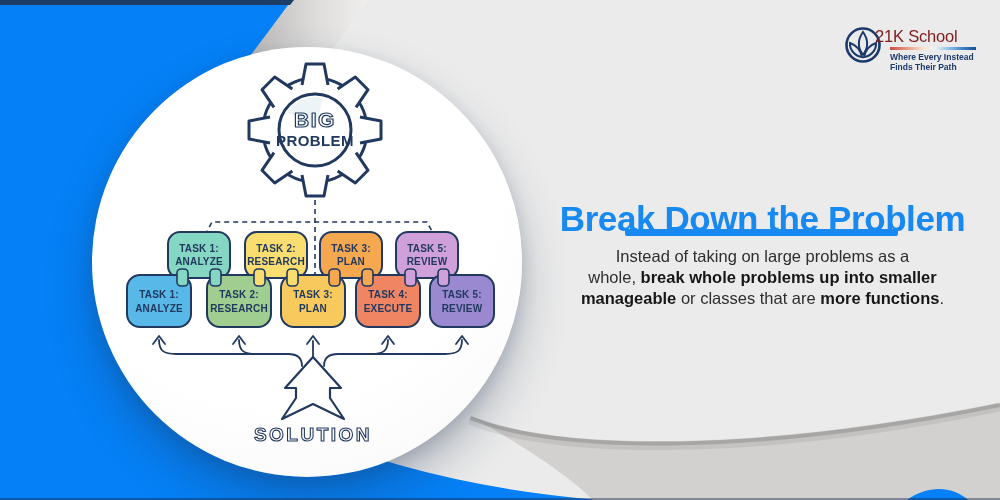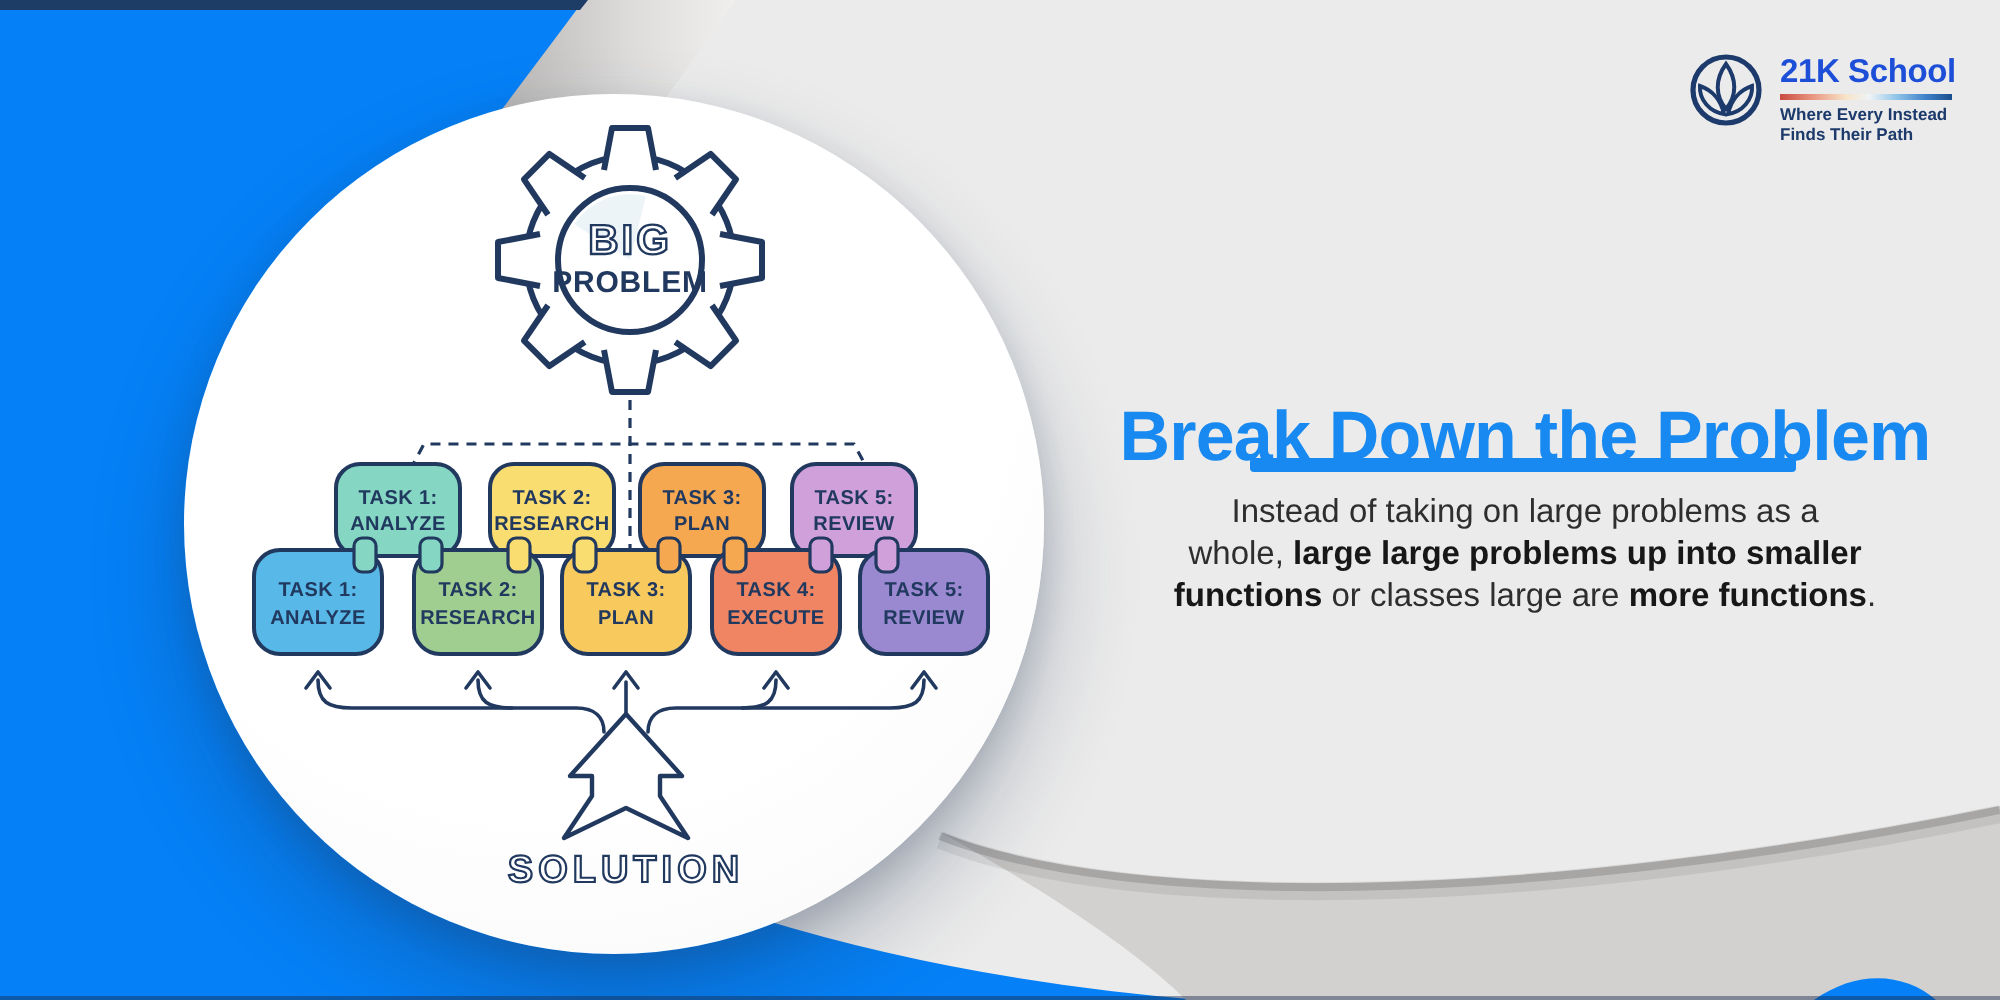--- a/index.html
+++ b/index.html
@@ -28,22 +28,22 @@
   .body-text{
     position:absolute;left:555px;top:246px;width:415px;
     text-align:center;font-size:16.5px;line-height:21px;color:#2e2e2e;
   }
   .body-text span{white-space:pre-wrap;}
   .body-text .b{font-weight:700;color:#171717;}
   
   .brand{position:absolute;left:843px;top:22px;width:150px;height:48px;}
   .brand .mark{position:absolute;left:0;top:2px;}
   .brand .name{
-    position:absolute;left:47px;top:5px;font-size:16.5px;font-weight:700;
-    color:#1d4ed8;letter-spacing:-.2px;white-space:nowrap;
+    position:absolute;left:32px;top:5px;font-size:16.5px;font-weight:400;
+    color:#7f1d1d;letter-spacing:-.2px;white-space:nowrap;
   }
   .brand .grad{
     position:absolute;left:47px;top:25px;width:86px;height:2.5px;
     background:linear-gradient(90deg,#c94b42,#e8927c 18%,#f7e3c8 38%,#eef4f6 52%,#8fc3e8 68%,#3e80c9 85%,#1b4e8c);
   }
   .brand .tag{position:absolute;left:47px;font-size:8.5px;font-weight:700;color:#1c3a6b;white-space:nowrap;}
   .brand .tag1{top:30px;} .brand .tag2{top:40px;text-align:right;}
   
   .t-label{font-family:"Liberation Sans",sans-serif;font-size:10px;font-weight:700;
     fill:#21395f;letter-spacing:.2px;text-anchor:middle;}
@@ -173,22 +173,22 @@
     </g>
 
     <path d="M313,357 L341,388 L330,388 L330,398 L344,419 L313,404 L282,419 L296,398 L296,388 L285,388 Z" fill="#ffffff" stroke="#21395f" stroke-width="2.2" stroke-linejoin="round"></path>
     <text class="t-solution" x="313" y="441">SOLUTION</text>
   </svg>
 
   <div class="page-title">Break Down the Problem</div>
   <div class="title-underline"></div>
   <div class="body-text">
     <span>Instead of taking on large problems as a</span><br>
-    <span>whole, </span><span class="b">large large problems up into smaller</span><br>
-    <span class="b">functions</span><span> or classes large are </span><span class="b">more functions</span><span>.</span>
+    <span>whole, </span><span class="b">break whole problems up into smaller</span><br>
+    <span class="b">manageable</span><span> or classes that are </span><span class="b">more functions</span><span>.</span>
   </div>
 
   <div class="brand">
     <svg class="mark" width="40" height="40" viewBox="0 0 40 40">
       <g transform="translate(20,21)" stroke="#1c3a6b" fill="none">
         <circle r="16.5" stroke-width="2.6"></circle>
         <path d="M0,-13 C-5.5,-5.5 -5.5,3 0,9.5 C5.5,3 5.5,-5.5 0,-13 Z" stroke-width="2"></path>
         <path d="M-13,-2 C-13.5,5 -8,11 -1,12 C-2.5,5 -7,0 -13,-2 Z" stroke-width="2"></path>
         <path d="M13,-2 C13.5,5 8,11 1,12 C2.5,5 7,0 13,-2 Z" stroke-width="2"></path>
       </g>

